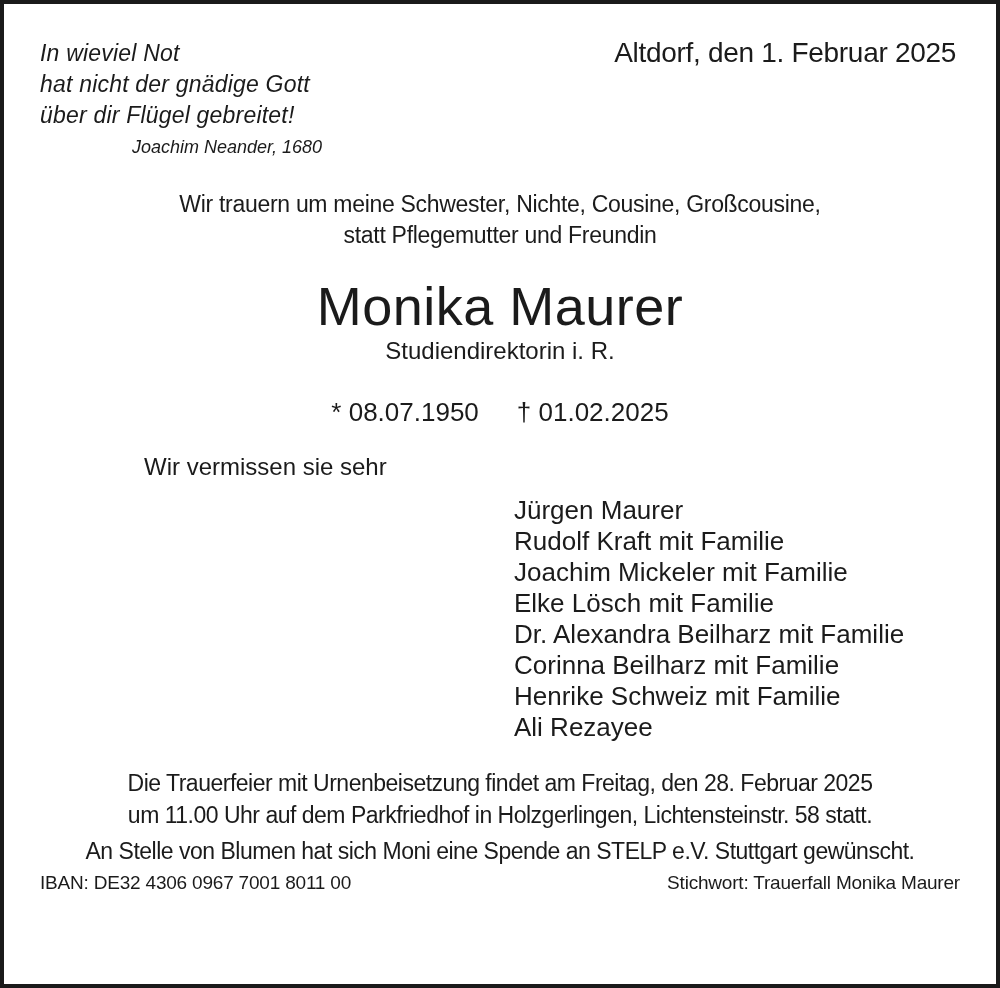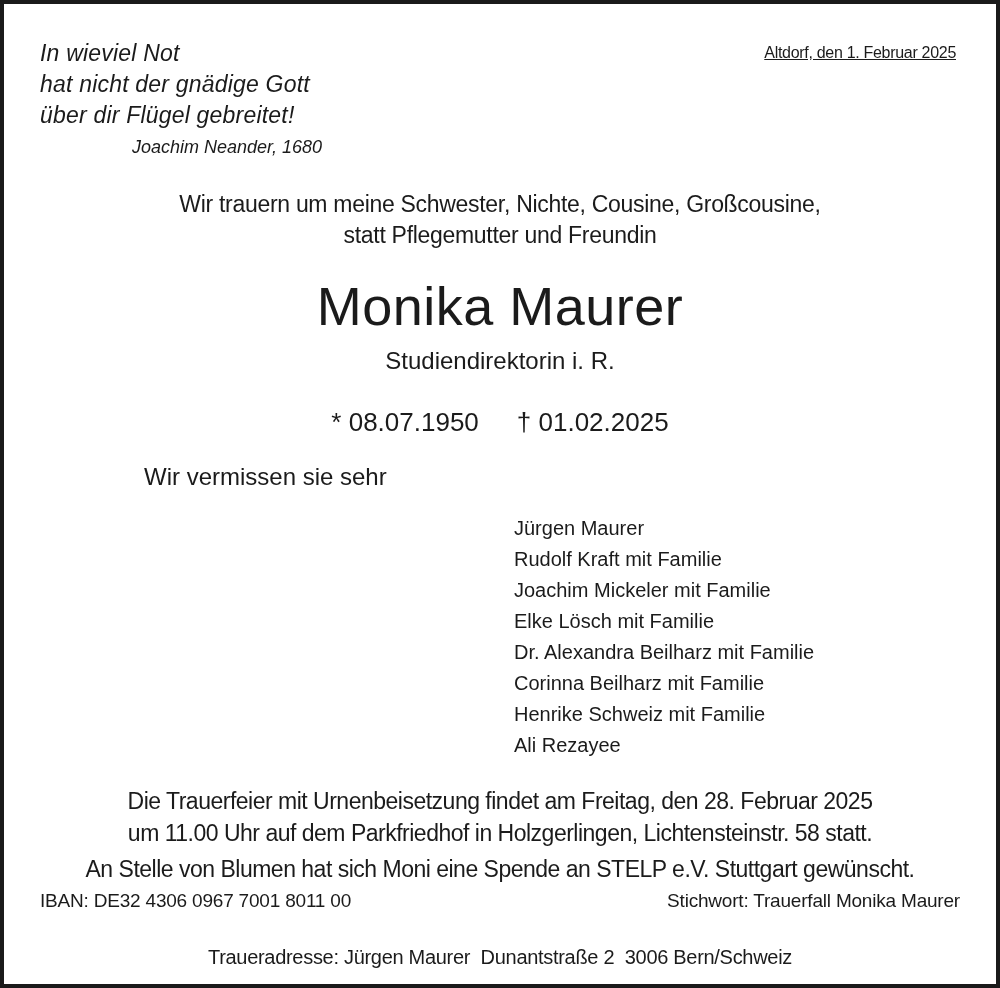--- a/index.html
+++ b/index.html
@@ -32,65 +32,64 @@
   }
   .quote-attribution {
     font-style: italic;
     font-size: 18px;
     line-height: 24px;
     margin-top: 4px;
     margin-left: 92px;
     text-align: center;
   }
   .dateline {
-    font-size: 16px;
+    font-size: 28px;
     line-height: 30px;
     letter-spacing: -0.3px;
     white-space: nowrap;
     padding-right: 4px;
-    text-decoration: underline;
   }
   .intro-block {
     margin-top: 30px;
     text-align: center;
     font-size: 23px;
     line-height: 31px;
     letter-spacing: -0.3px;
   }
   .deceased-name {
     margin-top: 26px;
     text-align: center;
     font-size: 54px;
     line-height: 58px;
     letter-spacing: 0.5px;
     font-weight: 400;
   }
   .deceased-title {
     text-align: center;
     font-size: 24px;
     line-height: 28px;
-    margin-top: 12px;
+    margin-top: 2px;
   }
   .dates-line {
     margin-top: 32px;
     text-align: center;
     font-size: 26px;
     line-height: 30px;
   }
   .dates-line .birth { margin-right: 38px; }
   .missing-line {
     margin-top: 26px;
     margin-left: 104px;
     font-size: 24px;
     line-height: 28px;
   }
   .mourners-list {
-    margin-top: 22px;
+    margin-top: 14px;
     margin-left: 474px;
-    font-size: 20px;
+    font-size: 26px;
     line-height: 31px;
   }
   .service-block {
     margin-top: 24px;
     text-align: center;
     font-size: 23px;
     line-height: 32px;
     letter-spacing: -0.5px;
   }
   .donation-line {
@@ -163,15 +162,14 @@
     <div>um 11.00 Uhr auf dem Parkfriedhof in Holzgerlingen, Lichtensteinstr. 58 statt.</div>
   </div>
 
   <div class="donation-line">An Stelle von Blumen hat sich Moni eine Spende an STELP e.V. Stuttgart gewünscht.</div>
 
   <div class="donation-row">
     <span>IBAN: DE32 4306 0967 7001 8011 00</span>
     <span>Stichwort: Trauerfall Monika Maurer</span>
   </div>
 
-  <div class="contact-line">Traueradresse: Jürgen Maurer  Dunantstraße 2  3006 Bern/Schweiz</div>
 
 </div>
 
 </body></html>

